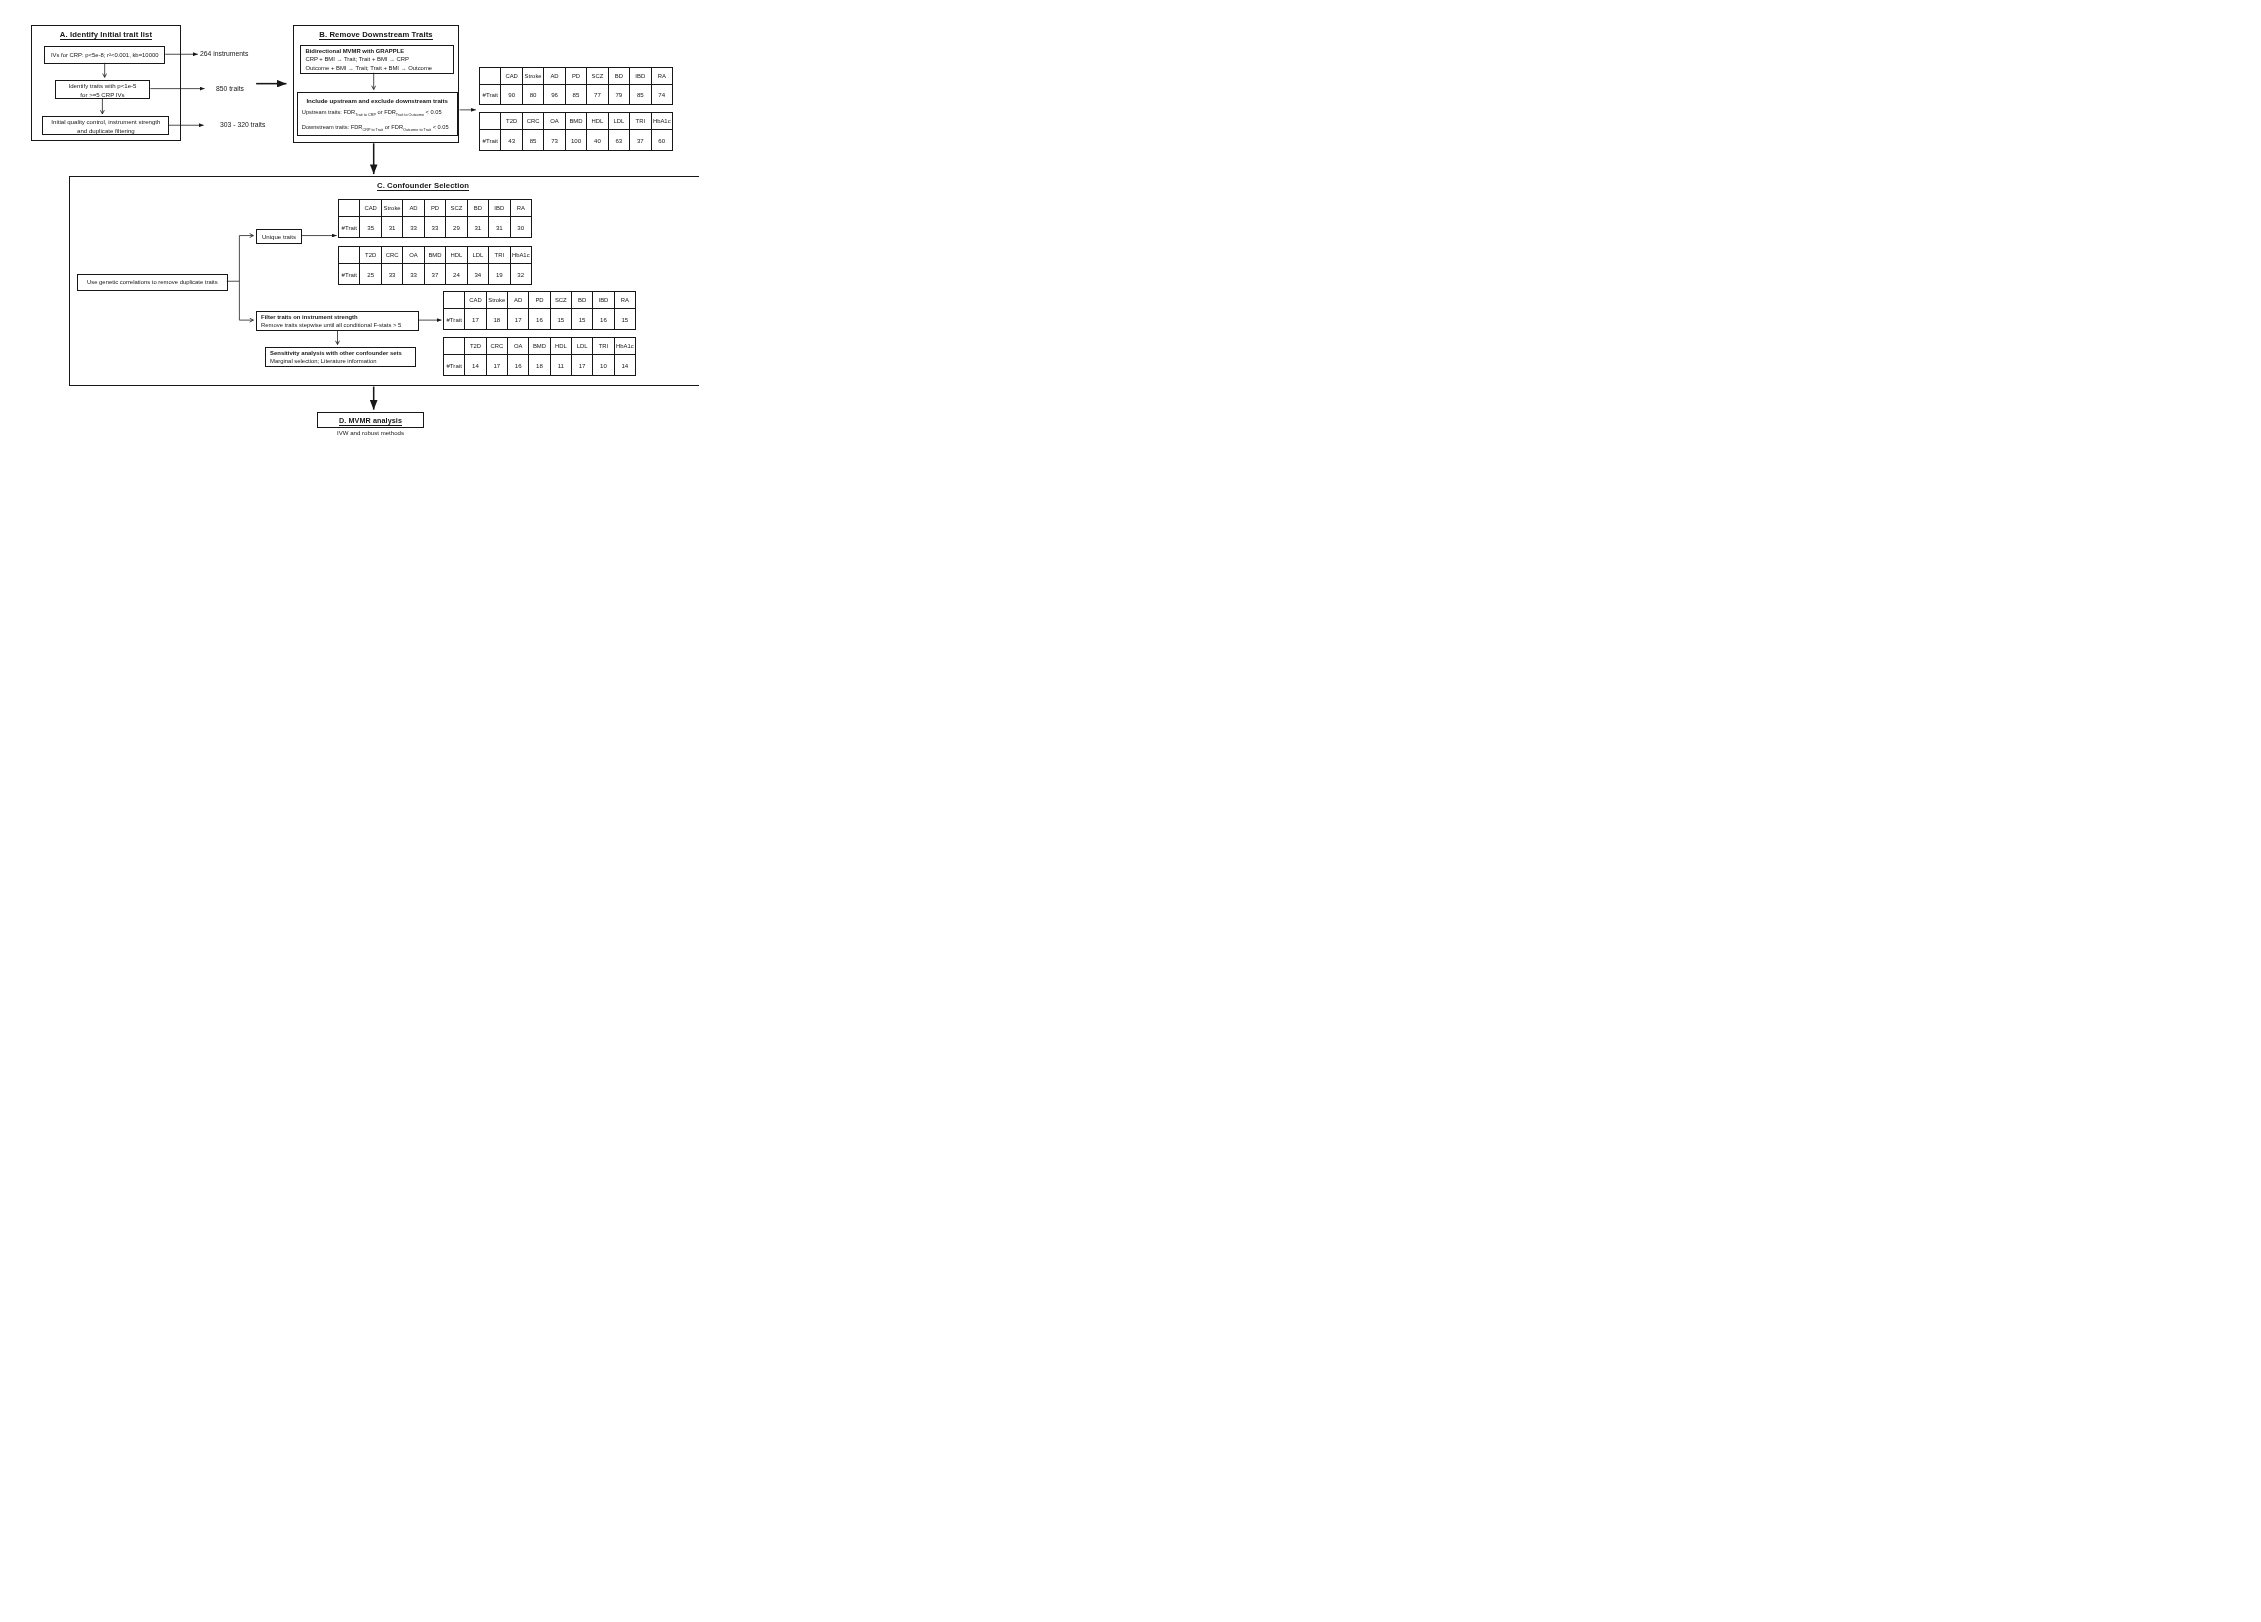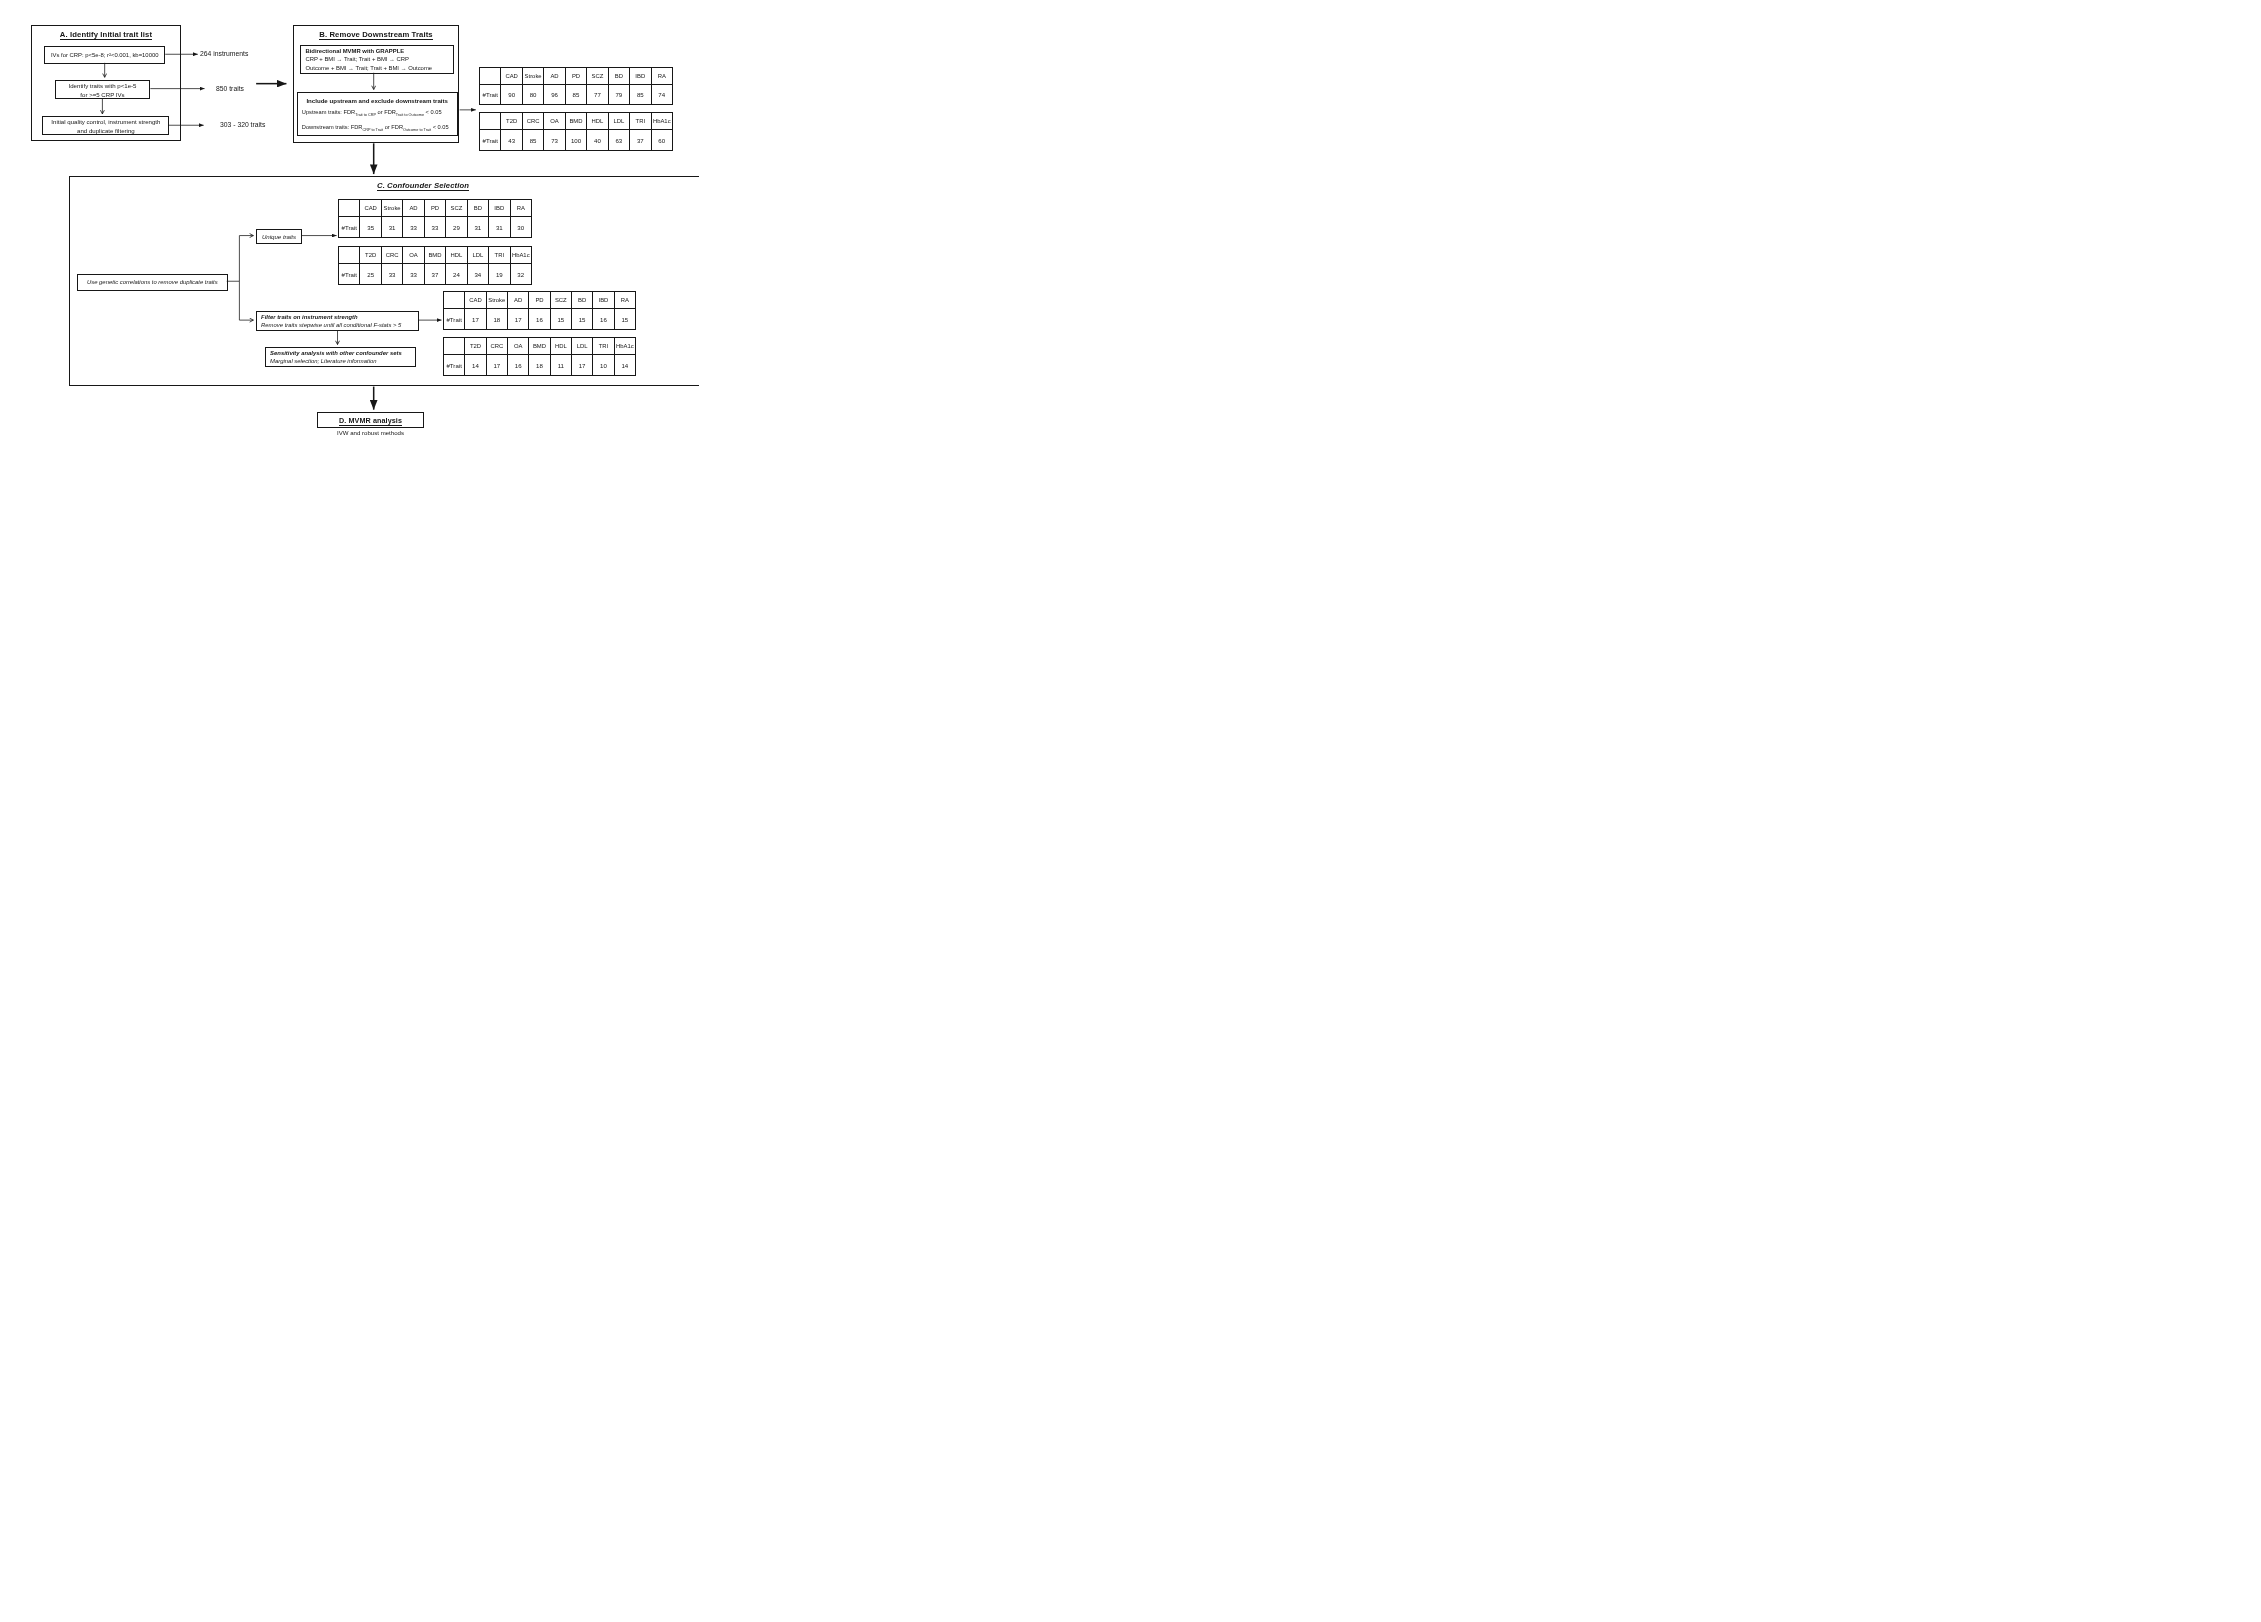--- a/index.html
+++ b/index.html
@@ -136,21 +136,21 @@
             <td>100</td>
             <td>40</td>
             <td>63</td>
             <td>37</td>
             <td>60</td>
           </tr>
         </tbody>
       </table>
     </div>
 
-  <div class="box layer" style="left:69px; top:176px; width:708px; height:210px;font-style:italic;">
+  <div class="box layer" style="left:69px; top:176px; width:708px; height:210px;">
     <div class="panel-title"><span class="u">C. Confounder Selection</span></div>
     <div class="node center t13" style="left:6.8px; top:97px; width:151px; height:16.7px;">
       <span>Use genetic correlations to remove duplicate traits</span>
     </div>
     <div class="node center t135" style="left:186px; top:52px; width:46px; height:15px;">
       <span>Unique traits</span>
     </div>
     <div class="node t13 pad-l" style="left:186px; top:134px; width:163px; height:20.4px;">
       <span class="bold">Filter traits on instrument strength</span>
       <span>Remove traits stepwise until all conditional F-stats &gt; 5</span>

